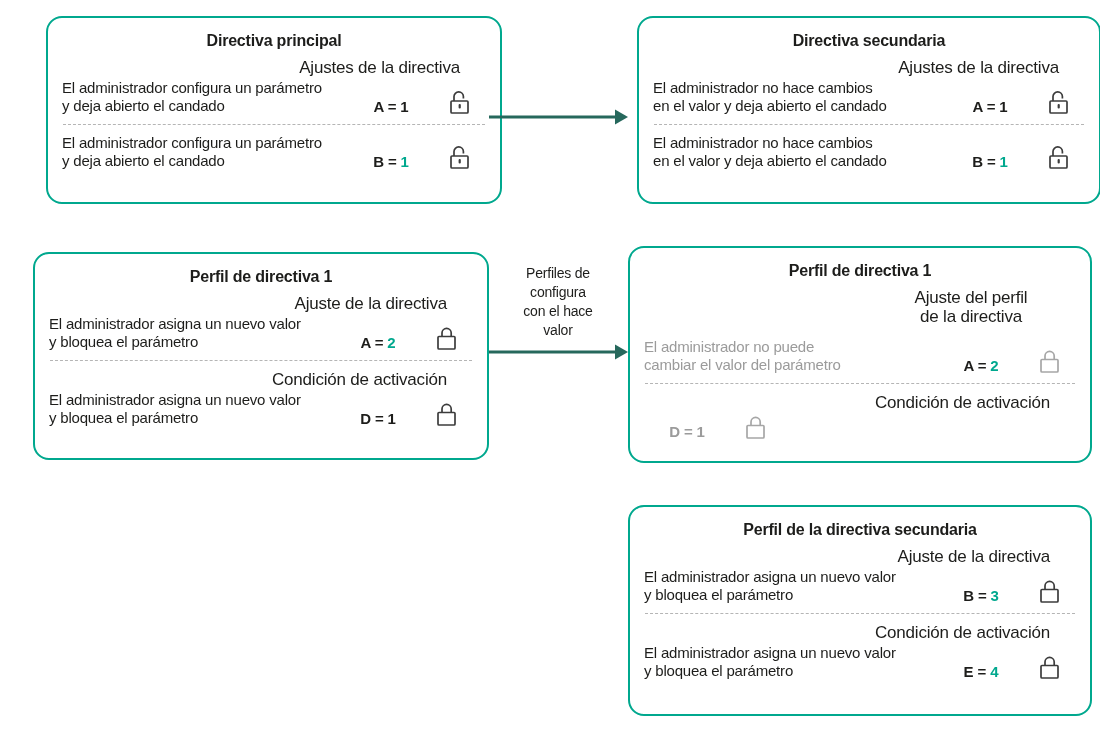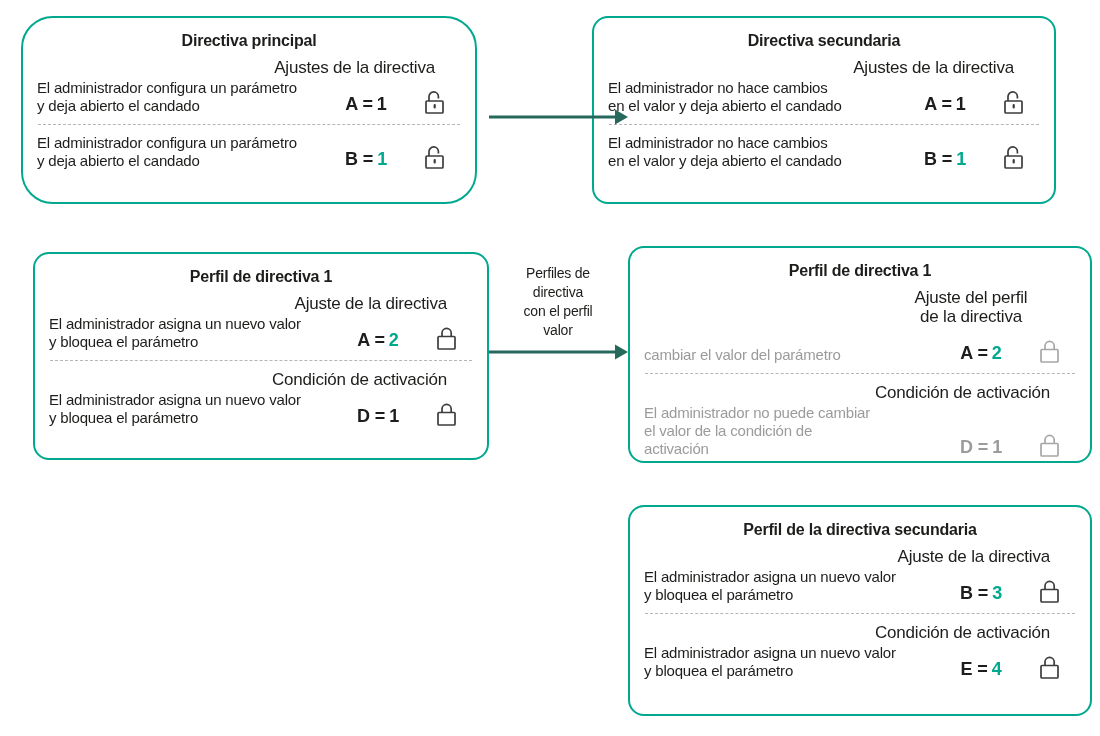--- a/index.html
+++ b/index.html
@@ -19,36 +19,36 @@
   .pbox-title{text-align:center;font-weight:bold;font-size:16px;color:var(--ink);margin:6px 0 8px;letter-spacing:-0.2px;}
 
   .row-label{font-size:17px;color:var(--ink);text-align:right;padding-right:26px;letter-spacing:-0.2px;line-height:19px;}
   .row-label.center{text-align:center;width:190px;margin:0 10px 12px auto;padding-right:0;}
 
   .row-body{display:flex;align-items:flex-end;margin-top:2px;}
   .row-text{flex:1;font-size:15px;line-height:18px;color:var(--ink);letter-spacing:-0.2px;}
   .row-text div{white-space:nowrap;}
   .row-text.muted{color:var(--muted);}
 
-  .row-value{width:86px;text-align:center;font-size:18px;font-weight:bold;color:var(--ink);white-space:nowrap;letter-spacing:-0.1px;}
+  .row-value{width:86px;text-align:center;font-size:15px;font-weight:bold;color:var(--ink);white-space:nowrap;letter-spacing:-0.1px;}
   .row-value .num{margin-left:4px;}
   .row-value .num.teal{color:var(--teal);}
   .row-value.gray, .row-value.gray .num{color:var(--muted);}
 
   .lock-col{width:52px;display:flex;justify-content:center;align-items:center;color:var(--lock);}
   .lock-col.gray{color:var(--lock-muted);}
 
   .divider{border-top:1.6px dashed var(--divider);margin:9px 1px;}
 
   .arrow-svg{position:absolute;overflow:visible;}
   .arrow-label{position:absolute;left:494px;top:264px;width:128px;font-size:14px;line-height:19px;color:var(--ink);text-align:center;letter-spacing:-0.2px;}
 
   
-  #box-main          {left:21px;  top:16px;  width:456px; height:188px;border-radius:32px;}
-  #box-secondary     {left:592px; top:16px;  width:464px; height:188px;}
+  #box-main          {left:46px;  top:16px;  width:456px; height:188px;}
+  #box-secondary     {left:637px; top:16px;  width:464px; height:188px;}
   #box-profile1      {left:33px;  top:252px; width:456px; height:208px;}
   #box-profile1-sec  {left:628px; top:246px; width:464px; height:217px;}
   #box-sec-profile   {left:628px; top:505px; width:464px; height:211px;}
 </style>
 </head>
 <body>
 
 <svg width="0" height="0" style="position:absolute">
   <defs>
     <g id="lock-open">
@@ -157,37 +157,33 @@
   </div>
 
   <div class="pbox" id="box-profile1-sec">
     <div class="pbox-title">Perfil de directiva 1</div>
     <div class="row-label center">
       <div>Ajuste del perfil</div>
       <div>de la directiva</div>
     </div>
     <div class="row-body">
       <div class="row-text muted">
+        <div>El administrador no puede</div>
         <div>cambiar el valor del parámetro</div>
       </div>
       <div class="row-value"><span>A =</span><span class="num teal">2</span></div>
       <div class="lock-col gray">
           <svg width="24" height="26" viewBox="0 0 24 26">
             <use href="#lock-closed"></use>
           </svg>
         </div>
     </div>
     <div class="divider"></div>
     <div class="row-label">Condición de activación</div>
     <div class="row-body">
-      <div class="row-text muted">
-        <div>El administrador no puede cambiar</div>
-        <div>el valor de la condición de</div>
-        <div>activación</div>
-      </div>
       <div class="row-value gray"><span>D =</span><span class="num">1</span></div>
       <div class="lock-col gray">
           <svg width="24" height="26" viewBox="0 0 24 26">
             <use href="#lock-closed"></use>
           </svg>
         </div>
     </div>
   </div>
 
   <div class="pbox" id="box-sec-profile">
@@ -225,18 +221,18 @@
     <line x1="0" y1="11" x2="127" y2="11" stroke="#26685c" stroke-width="3"></line>
     <polygon points="126,3.5 139,11 126,18.5" fill="#26685c"></polygon>
   </svg>
   <svg class="arrow-svg" style="left:489px;top:341px;" width="139" height="22">
     <line x1="0" y1="11" x2="127" y2="11" stroke="#26685c" stroke-width="3"></line>
     <polygon points="126,3.5 139,11 126,18.5" fill="#26685c"></polygon>
   </svg>
 
   <div class="arrow-label">
     <div>Perfiles de</div>
-    <div>directiva</div>
-    <div>con el perfil</div>
+    <div>configura</div>
+    <div>con el hace</div>
     <div>valor</div>
   </div>
 
 </div>
 
 </body></html>

